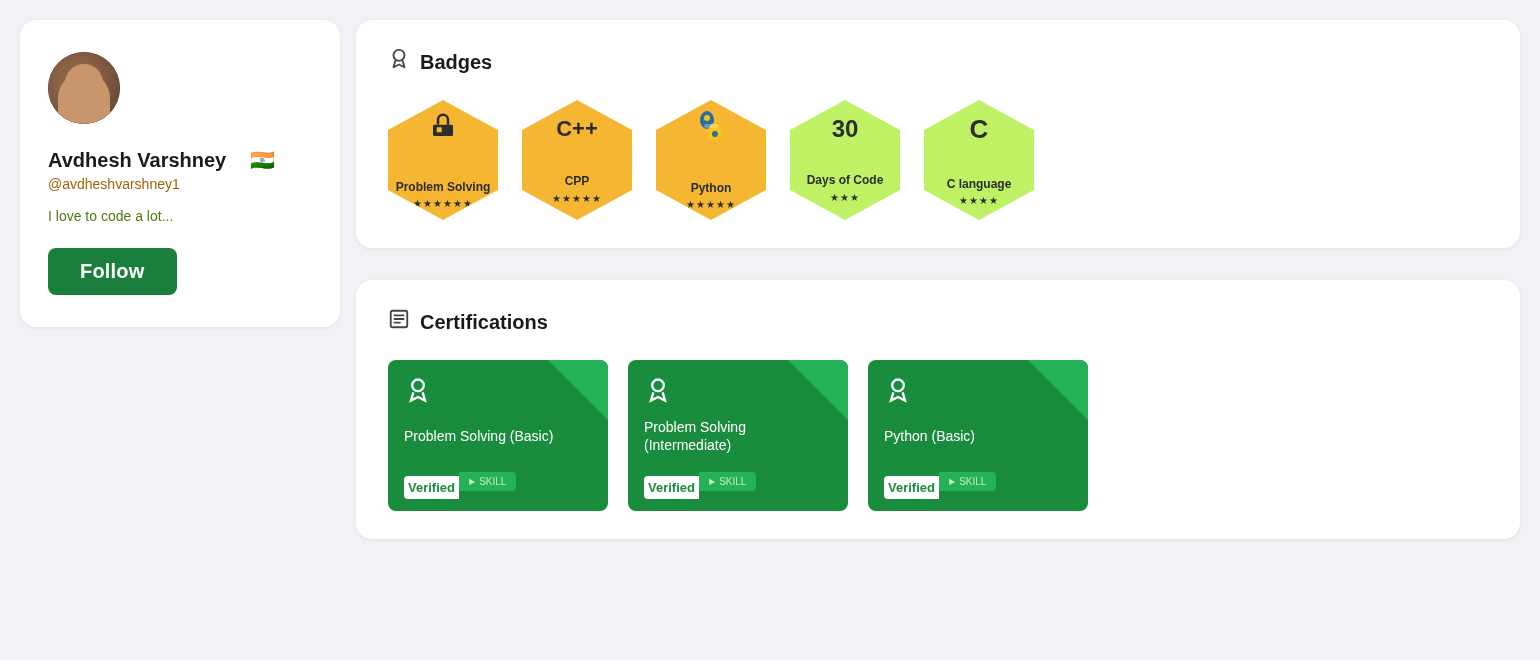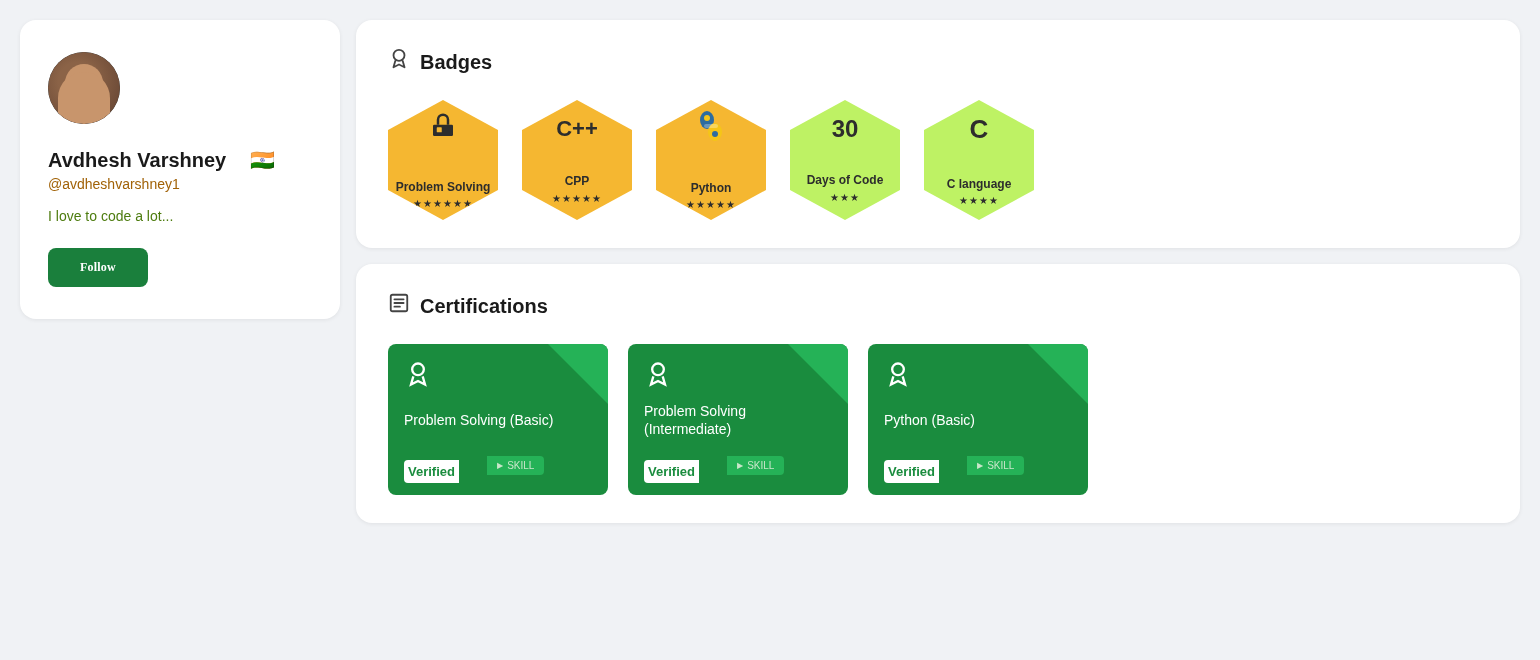--- a/index.html
+++ b/index.html
@@ -90,33 +90,32 @@
       color: #4d7c0f;
       margin-bottom: 24px;
       font-style: normal;
     }
     .follow-btn {
       background: #1a7f3c;
       color: #fff;
       border: none;
       border-radius: 8px;
       padding: 12px 32px;
-      font-size: 12px;
+      font-size: 20px;
       font-weight: 600;
       cursor: pointer;
       letter-spacing: 0.2px;
-      font-family: Liberation Serif, serif;
     }
 
     
     .right-area {
       flex: 1;
       display: flex;
       flex-direction: column;
-      gap: 16px;
+      gap: 32px;
     }
 
     
     .badges-card, .certs-card {
       background: #fff;
       border-radius: 16px;
       padding: 28px 32px;
       box-shadow: 0 1px 4px rgba(0,0,0,0.07);
     }
 
@@ -244,21 +243,20 @@
     }
     .cert-skill-arrow {
       background: #25b257;
       color: #c8e6c9;
       font-size: 10px;
       padding: 4px 10px;
       border-radius: 0 4px 4px 0;
       display: flex;
       align-items: center;
       gap: 4px;
-      margin-left: 28px;
     }
     .cert-skill-arrow::before {
       content: '▶';
       font-size: 8px;
     }
   </style>
 </head>
 <body>
 
 <div class="profile-card">

